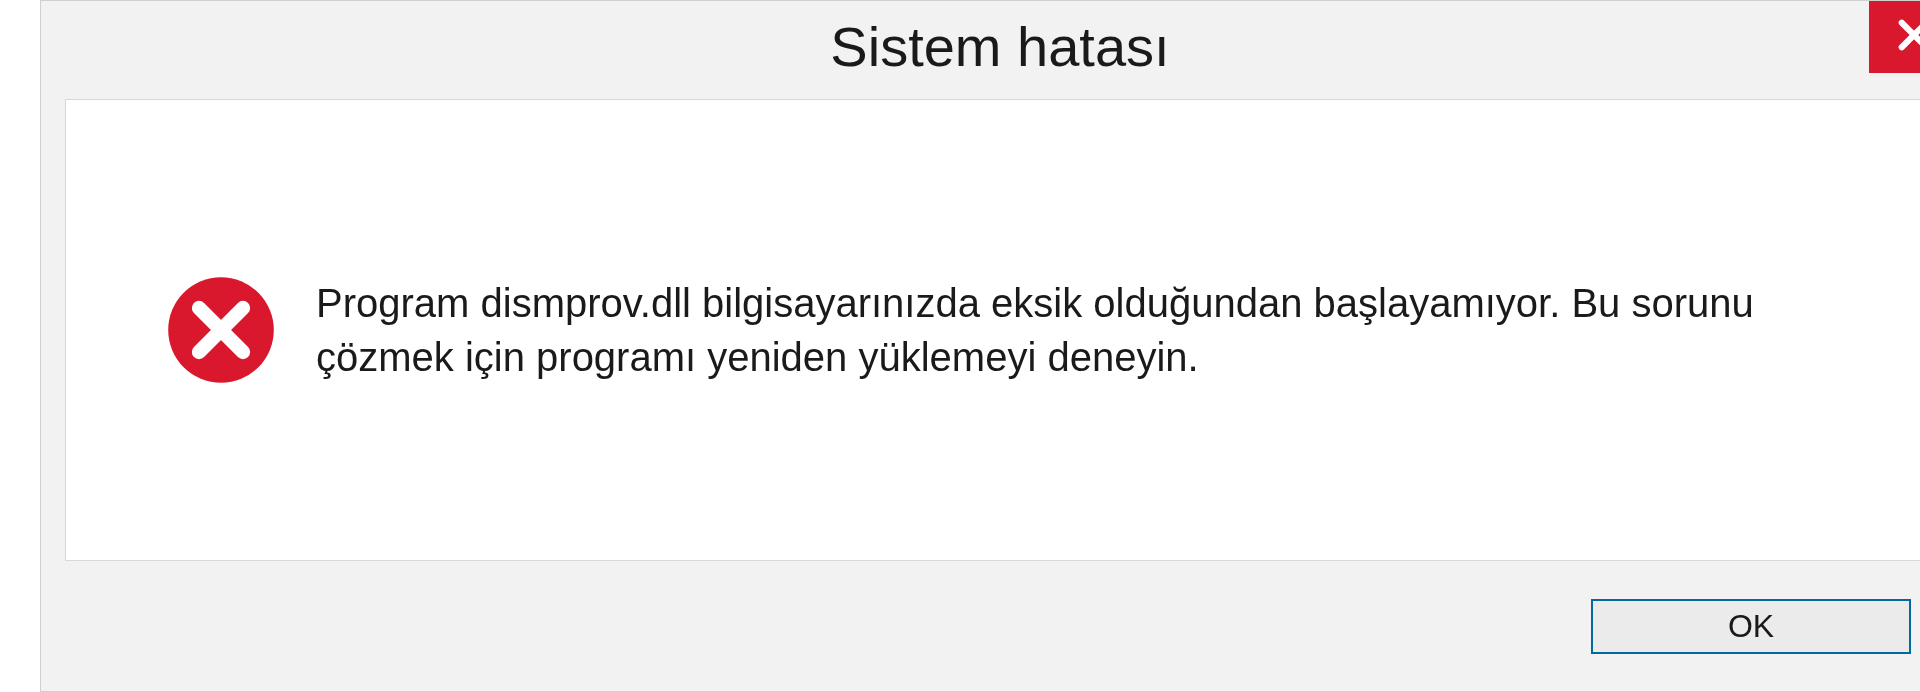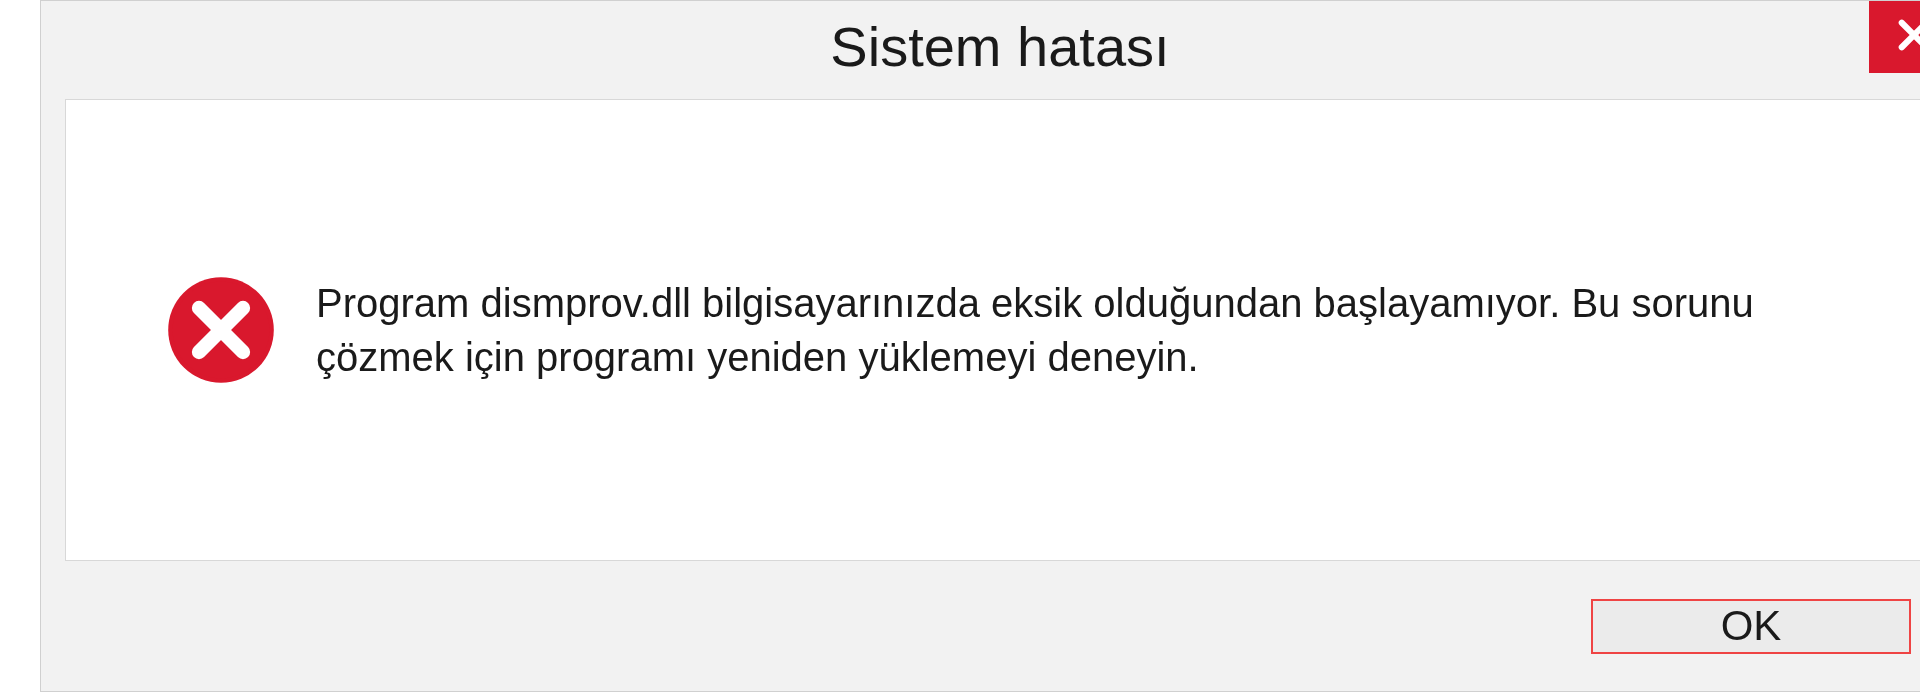--- a/index.html
+++ b/index.html
@@ -108,22 +108,22 @@
       color: #d9182d;
       letter-spacing: -1px;
       font-style: italic;
       font-family: Arial, sans-serif;
     }
     
     .ok-button {
       width: 320px;
       height: 55px;
       background: #ebebeb;
-      border: 2px solid #ef4444;
-      font-size: 42px;
+      border: 2px solid #0369a1;
+      font-size: 32px;
       color: #1a1a1a;
       cursor: pointer;
       display: flex;
       align-items: center;
       justify-content: center;
       font-family: inherit;
     }
   </style>
 </head>
 <body>

